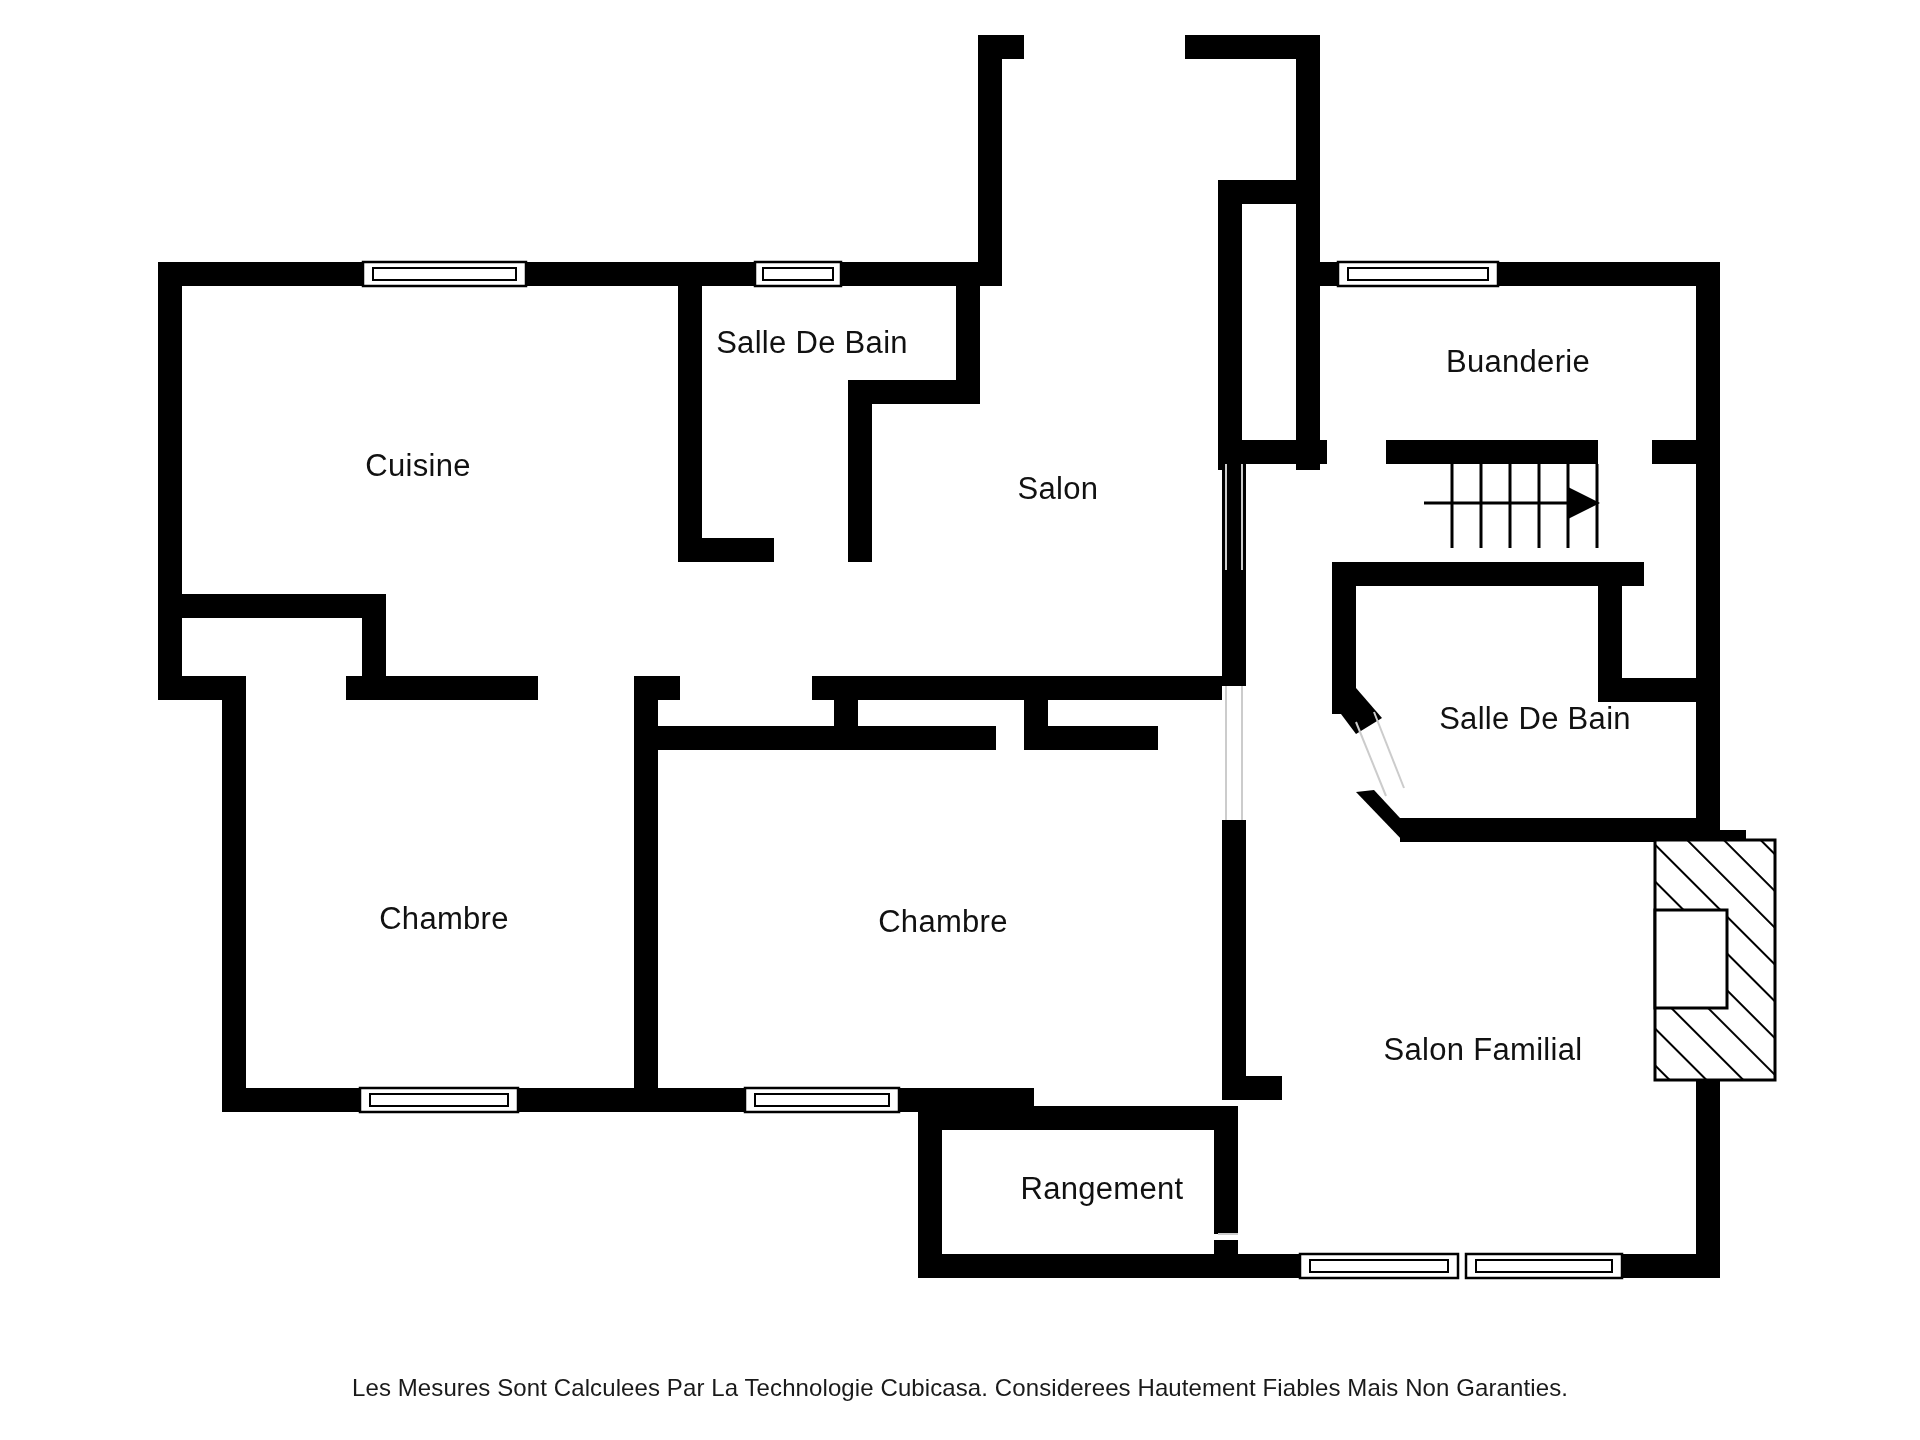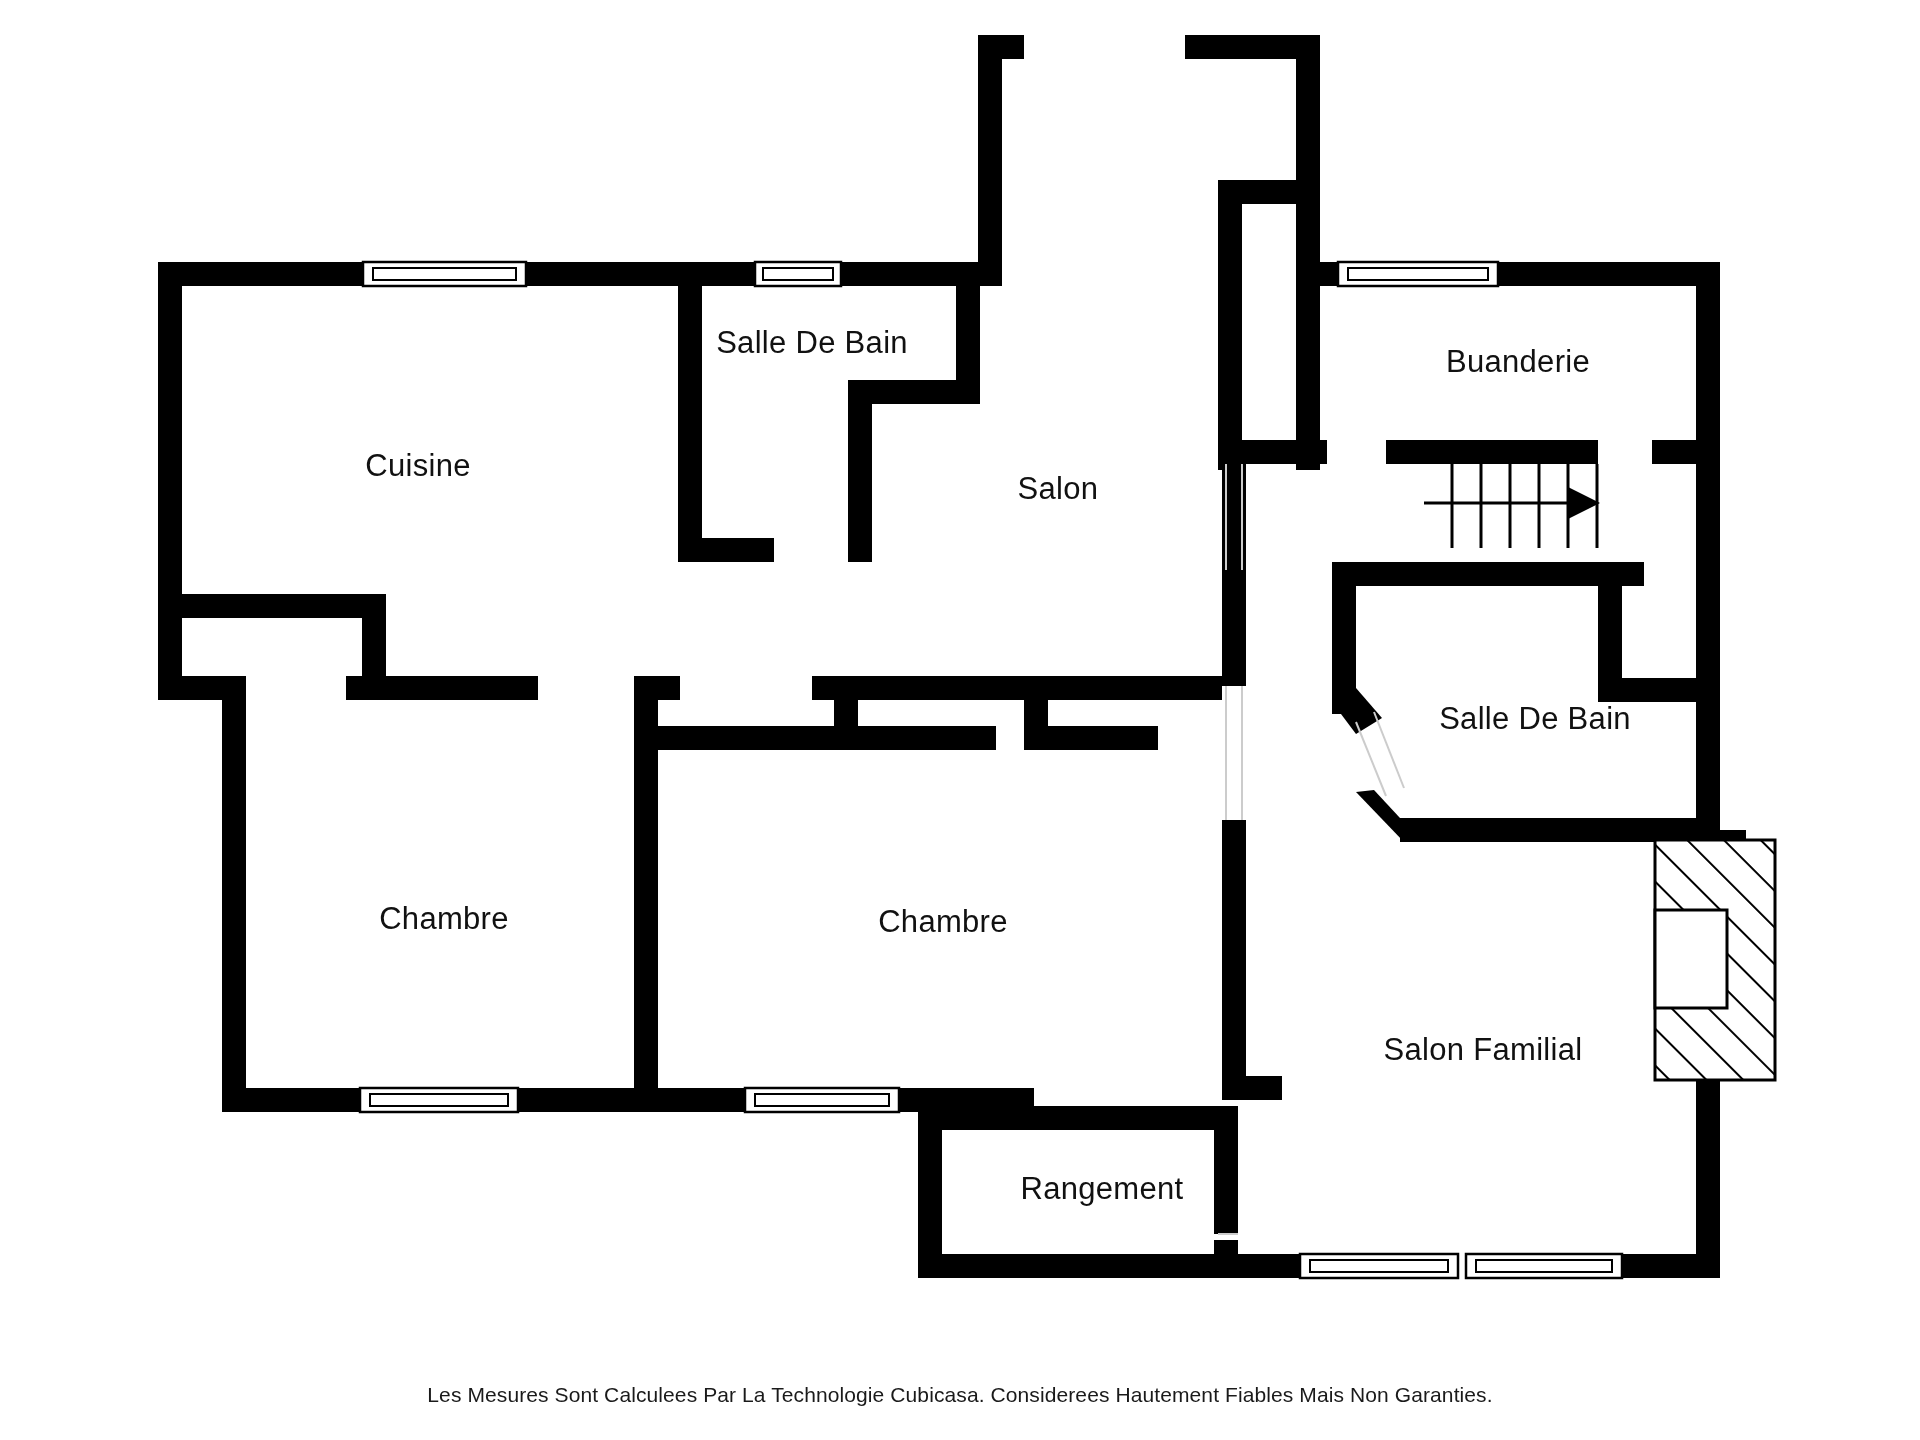--- a/index.html
+++ b/index.html
@@ -32,25 +32,24 @@
     dominant-baseline: middle;
     letter-spacing: 0.3px;
   }
   .disclaimer-text {
     position: absolute;
     left: 0;
     top: 1374px;
     width: 1920px;
     text-align: center;
     font-family: "Liberation Sans", sans-serif;
-    font-size: 21px;
+    font-size: 24px;
     color: #1a1a1a;
     letter-spacing: 0.1px;
     white-space: nowrap;
-    margin-top: 9px;
   }
 </style>
 </head>
 <body>
 
 <div id="plan-root">
 
   <svg id="floorplan-svg" viewBox="0 0 1920 1440">
     <defs>
       <pattern id="hatch-diagonal" width="26" height="26" patternUnits="userSpaceOnUse" patternTransform="rotate(-45)">

